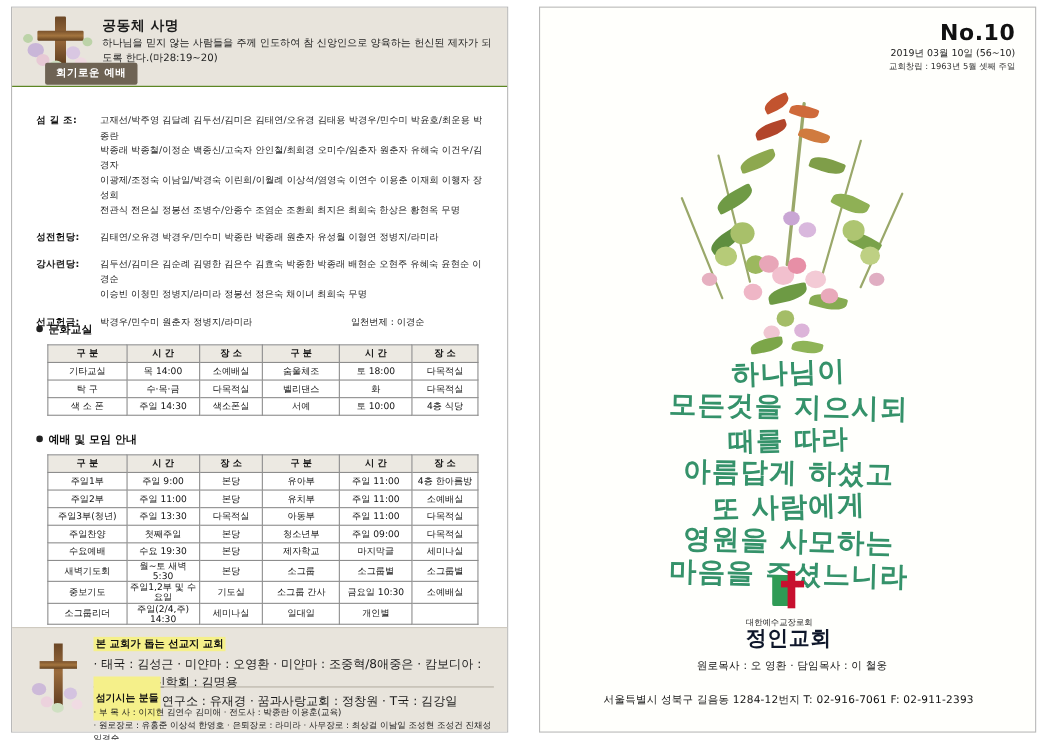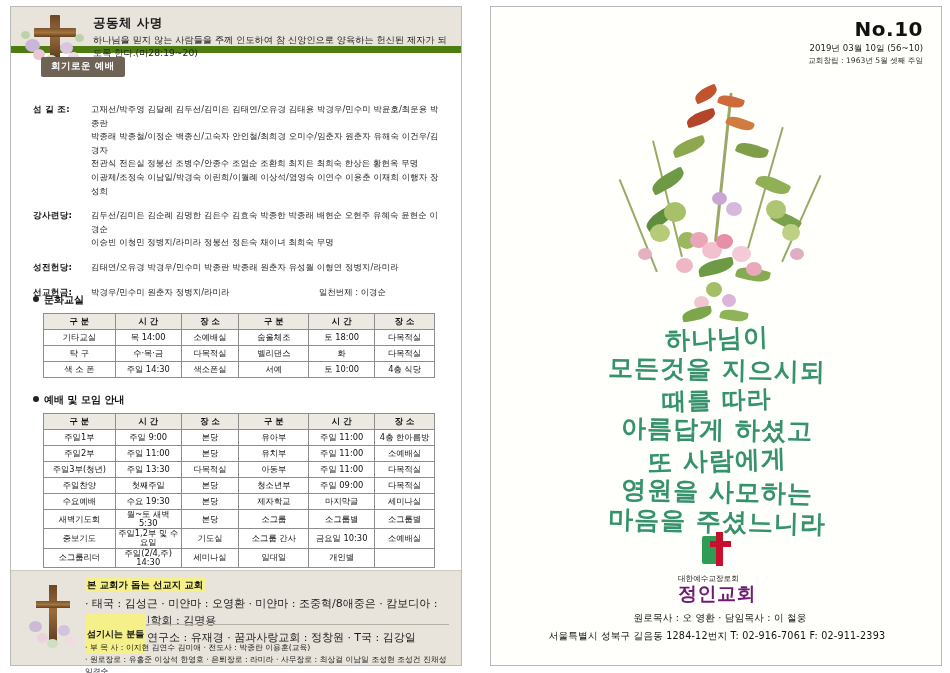--- a/index.html
+++ b/index.html
@@ -20,23 +20,23 @@
   .left-panel {
     position: absolute;
     left: 10px; top: 6px;
     width: 452px; height: 660px;
     background: #ffffff;
     border: 1px solid #b9b9b9;
   }
 
   .mission-band {
     position: relative;
-    height: 46px;
+    height: 72px;
     background: #e8e4dc;
-    border-bottom: 7px solid #4d7c0f;
+    border-bottom: 1px solid #4d7c0f;
   }
   .mission-title {
     position: absolute;
     left: 82px; top: 8px;
     font-size: 12.5px;
     font-weight: bold;
     color: #1a1a1a;
     letter-spacing: 0.5px;
   }
   .mission-body {
@@ -350,32 +350,32 @@
   }
   .denom {
     font-size: 7.6px;
     color: #222;
     text-align: left;
     line-height: 1.2;
   }
   .church-name {
     font-size: 19px;
     font-weight: bold;
-    color: #701a75;
+    color: #0f172a;
     line-height: 1.1;
     letter-spacing: 0.5px;
   }
   .pastors {
     font-size: 9.6px;
     color: #111;
     margin-left: 6px;
     letter-spacing: 0.2px;
   }
   .address {
-    margin-top: 5px;
+    margin-top: 18px;
     font-size: 9.6px;
     color: #111;
     letter-spacing: 0.2px;
   }
 </style>
 </head>
 <body>
 
 <div class="page">
 
@@ -399,37 +399,37 @@
 
     <div class="worship-tab">회기로운 예배</div>
 
     <div class="serve-block">
 
       <div class="serve-row">
         <div class="serve-label">섬 길 조:</div>
         <div class="serve-names">
           <span class="rowline">고재선/박주영 김달례 김두선/김미은 김태연/오유경 김태용 박경우/민수미 박윤호/최운용 박종란</span>
           <span class="rowline">박종래 박종철/이정순 백종신/고숙자 안인철/최희경 오미수/임춘자 원춘자 유해숙 이건우/김경자</span>
+          <span class="rowline">이광제/조정숙 이남일/박경숙 이린희/이월례 이상석/염영숙 이연수 이용춘 이재희 이행자 장성희</span>
           <span class="rowline">전관식 전은실 정봉선 조병수/안종수 조염순 조환희 최지은 최희숙 한상은 황현옥 무명</span>
-          <span class="rowline">이광제/조정숙 이남일/박경숙 이린희/이월례 이상석/염영숙 이연수 이용춘 이재희 이행자 장성희</span>
+        </div>
+      </div>
+
+      <div class="serve-row">
+        <div class="serve-label">성전헌당:</div>
+        <div class="serve-names">
+          <span class="rowline">김태연/오유경 박경우/민수미 박종란 박종래 원춘자 유성월 이형연 정병지/라미라</span>
         </div>
       </div>
 
       <div class="serve-row">
         <div class="serve-label">강사련당:</div>
         <div class="serve-names">
           <span class="rowline">김두선/김미은 김순례 김명한 김은수 김효숙 박종한 박종래 배현순 오현주 유혜숙 윤현순 이경순</span>
           <span class="rowline">이승빈 이청민 정병지/라미라 정봉선 정은숙 채이녀 최희숙 무명</span>
-        </div>
-      </div>
-
-      <div class="serve-row">
-        <div class="serve-label">성전헌당:</div>
-        <div class="serve-names">
-          <span class="rowline">김태연/오유경 박경우/민수미 박종란 박종래 원춘자 유성월 이형연 정병지/라미라</span>
         </div>
       </div>
 
       <div class="serve-row">
         <div class="serve-label">선교헌금:</div>
         <div class="serve-names">
           <span class="rowline">박경우/민수미 원춘자 정병지/라미라</span>
         </div>
         <div class="serve-extra">일천번제 : 이경순</div>
       </div>

